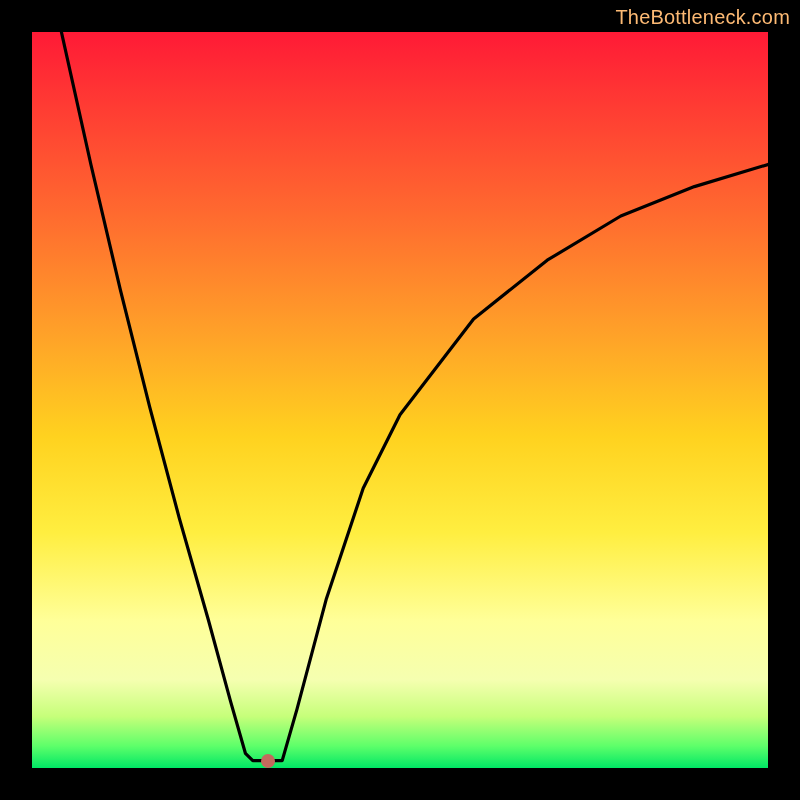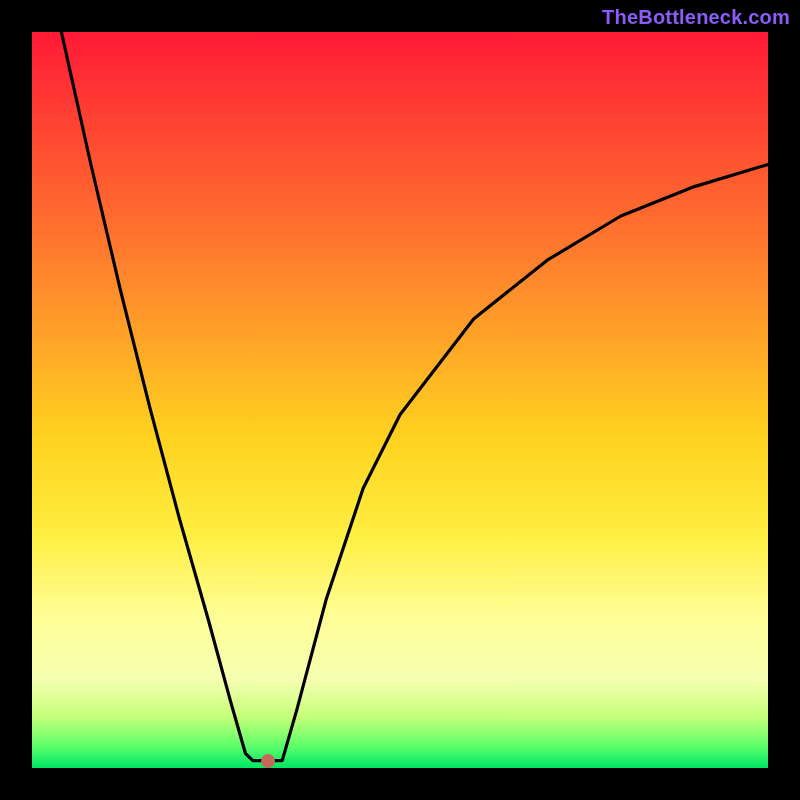--- a/index.html
+++ b/index.html
@@ -38,24 +38,24 @@
       #f5ffb0 88%,
       #c6ff7a 93%,
       #5eff6a 97%,
       #00e765 100%
     );
   }
   .watermark {
     position: absolute;
     top: 6px;
     right: 10px;
-    color: #8b5cf6;
+    color: #fdba74;
     font-size: 20px;
     letter-spacing: 0.2px;
-    font-weight: 700;
+    font-weight: 400;
   }
   svg.curve {
     position: absolute;
     left: 0;
     top: 0;
     width: 736px;
     height: 736px;
   }
   .dot {
     position: absolute;

